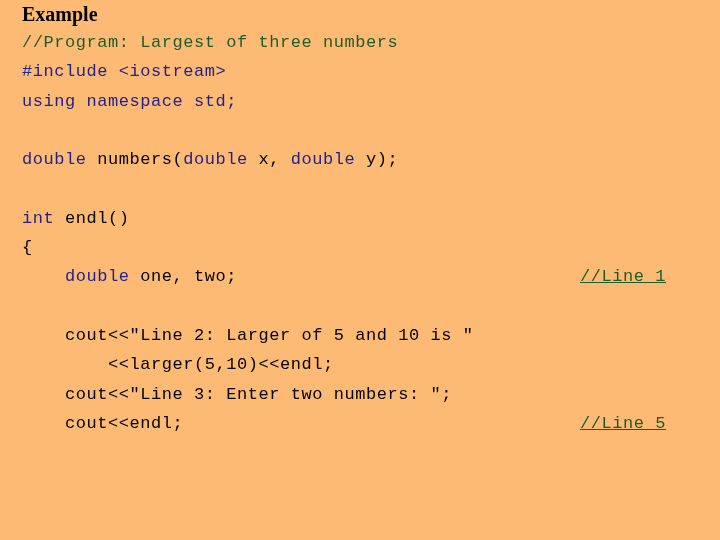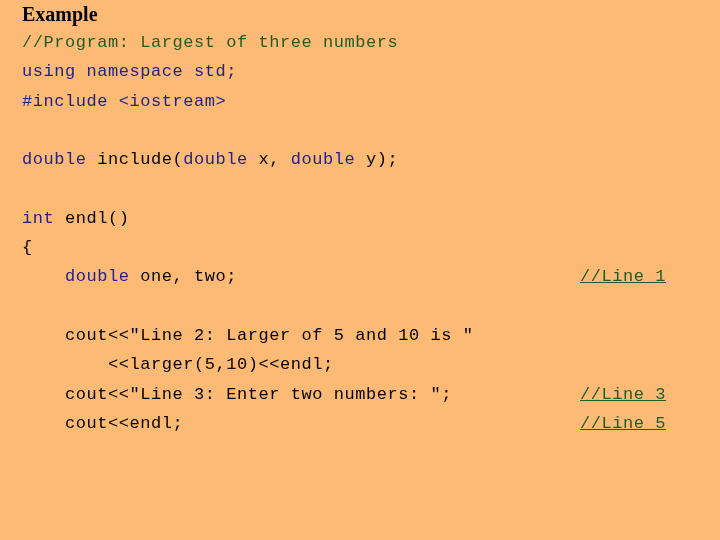--- a/index.html
+++ b/index.html
@@ -92,31 +92,31 @@
 
   <div class="slide-title">Example</div>
 
   <div class="code-block">
 
     <div class="code-line">
       <span class="lead cmt">//Program: Largest of three numbers</span>
     </div>
 
     <div class="code-line">
-      <span class="lead kw">using namespace std;</span>
+      <span class="lead kw">#include &lt;iostream&gt;</span>
     </div>
 
     <div class="code-line">
-      <span class="lead kw">#include &lt;iostream&gt;</span>
+      <span class="lead kw">using namespace std;</span>
     </div>
 
     <div class="code-line blank"></div>
 
     <div class="code-line">
-      <span class="lead"><span class="kw">double</span><span class="id"> include(</span><span class="kw">double</span><span class="id"> x, </span><span class="kw">double</span><span class="id"> y);</span></span>
+      <span class="lead"><span class="kw">double</span><span class="id"> numbers(</span><span class="kw">double</span><span class="id"> x, </span><span class="kw">double</span><span class="id"> y);</span></span>
     </div>
 
 
     <div class="code-line blank"></div>
 
     <div class="code-line">
       <span class="lead"><span class="kw">int</span><span class="id"> endl()</span></span>
     </div>
 
     <div class="code-line">
@@ -133,21 +133,20 @@
     <div class="code-line">
       <span class="lead id">    cout&lt;&lt;"Line 2: Larger of 5 and 10 is "</span>
     </div>
 
     <div class="code-line">
       <span class="lead id">        &lt;&lt;larger(5,10)&lt;&lt;endl;</span>
     </div>
 
     <div class="code-line">
       <span class="lead id">    cout&lt;&lt;"Line 3: Enter two numbers: ";</span>
-      <span class="trail cmt">//Line 3</span>
     </div>
 
 
     <div class="code-line">
       <span class="lead id">    cout&lt;&lt;endl;</span>
       <span class="trail cmt">//Line 5</span>
     </div>
 
   </div>
 </div>

